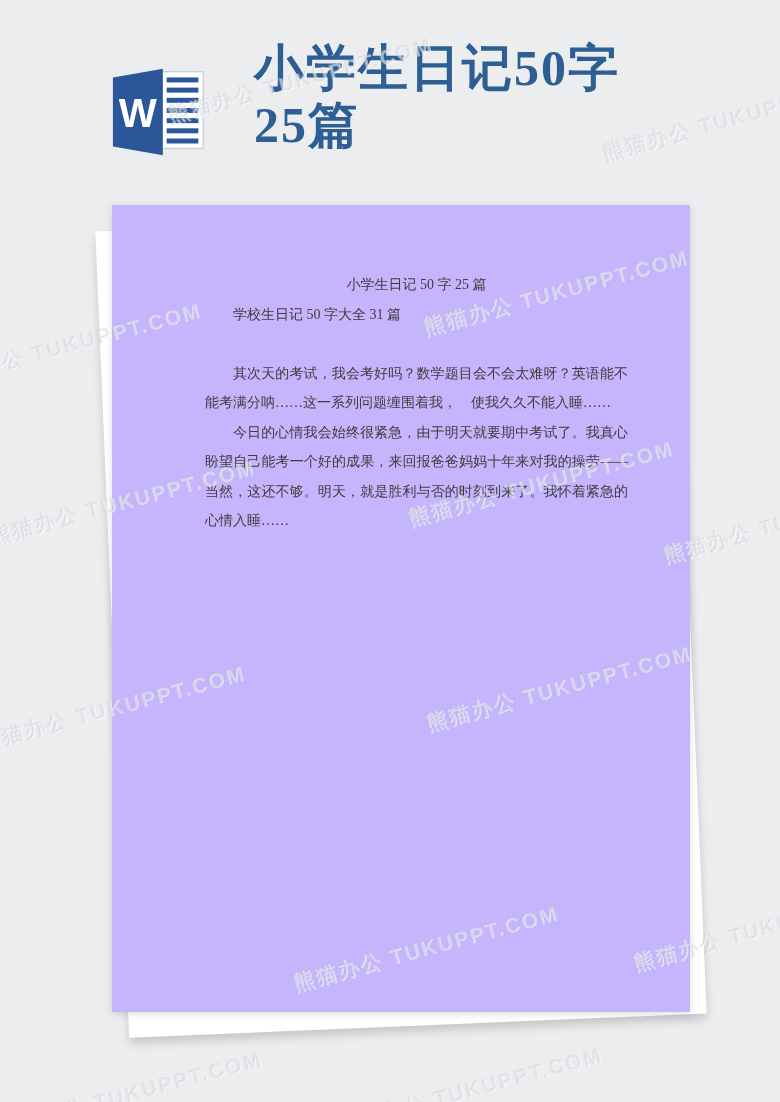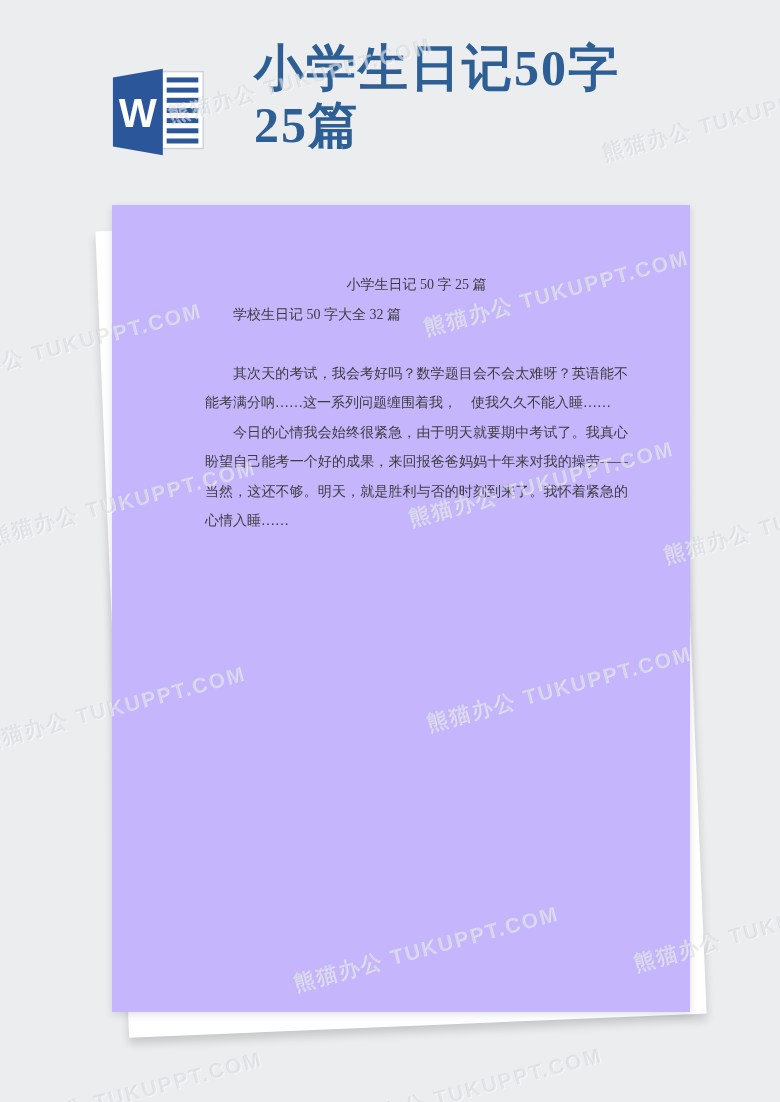--- a/index.html
+++ b/index.html
@@ -80,21 +80,21 @@
     <polygon points="2,14 54,5 54,95 2,86" fill="#2b579a"></polygon>
     <text x="28" y="66" text-anchor="middle" font-family="Liberation Sans, DejaVu Sans, sans-serif" font-size="42" font-weight="bold" fill="#ffffff">W</text>
   </svg>
   <h1 class="title">小学生日记50字25篇</h1>
 </div>
 
 <div class="page page-behind"></div>
 <div class="page page-main">
   <div class="doc" id="doc-content">
       <p class="p-center">小学生日记 50 字 25 篇</p>
-      <p class="p-indent">学校生日记 50 字大全 32 篇</p>
+      <p class="p-indent">学校生日记 50 字大全 31 篇</p>
       <p class="p-blank"></p>
       <p class="p-indent">其次天的考试，我会考好吗？数学题目会不会太难呀？英语能不能考满分呐……这一系列问题缠围着我，　使我久久不能入睡……</p>
       <p class="p-indent">今日的心情我会始终很紧急，由于明天就要期中考试了。我真心盼望自己能考一个好的成果，来回报爸爸妈妈十年来对我的操劳—— 当然，这还不够。明天，就是胜利与否的时刻到来了。我怀着紧急的心情入睡……</p>
       <p class="p-blank"></p>
     </div>
 </div>
 
 <div id="wm-layer">
     <span class="wm" style="left: 300px; top: 80px;">熊猫办公 TUKUPPT.COM</span>
     <span class="wm" style="left: 735px; top: 118px;">熊猫办公 TUKUPPT.COM</span>

